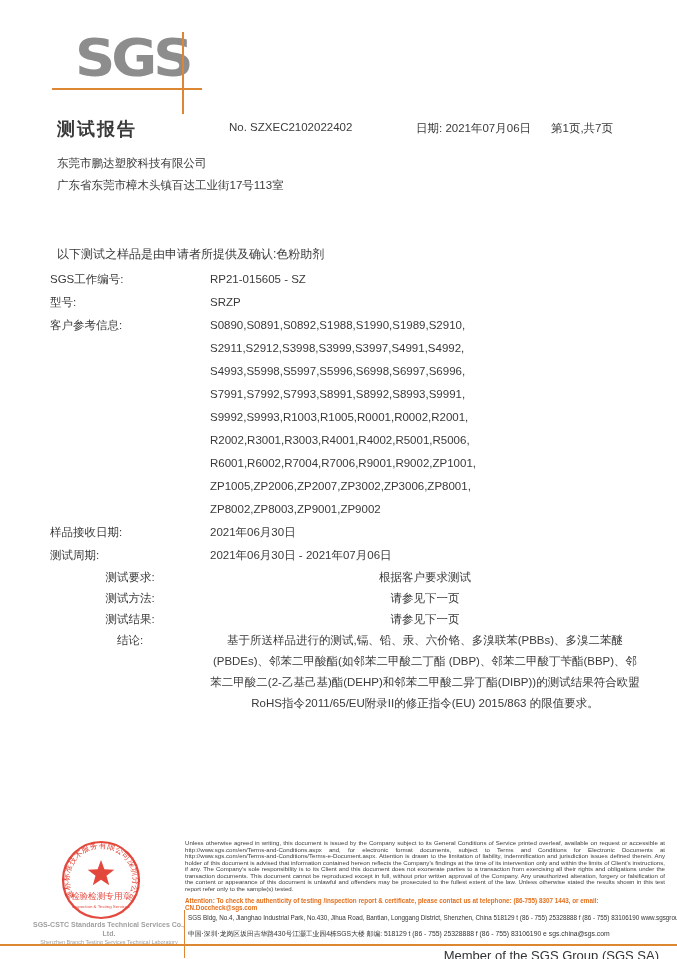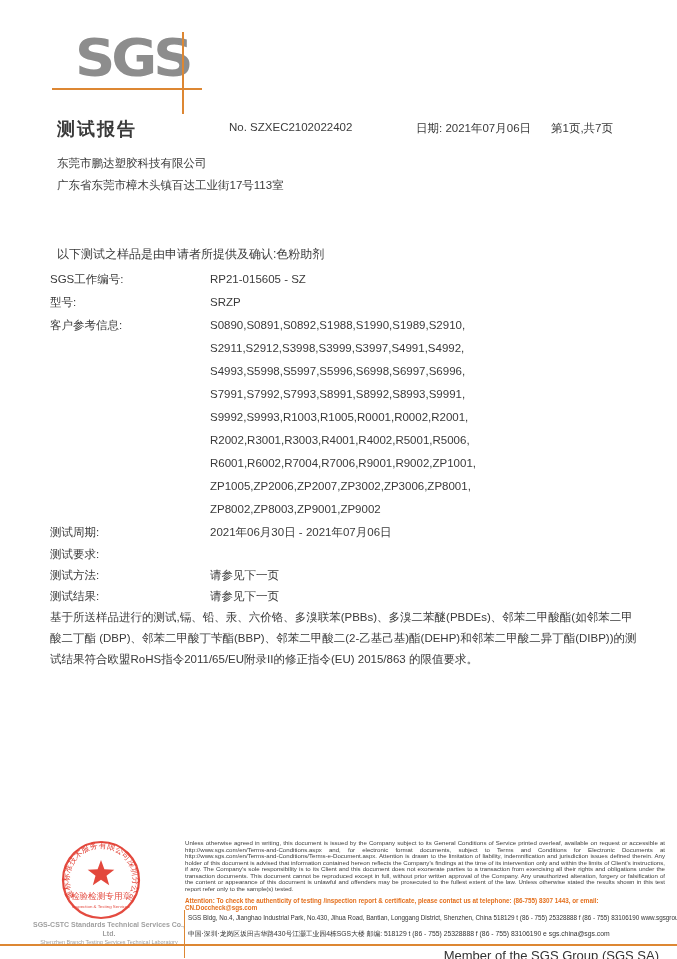--- a/index.html
+++ b/index.html
@@ -25,21 +25,21 @@
   .page-ind    { position:absolute; left:551px; top:1px; }
 
   
   .applicant { position:absolute; left:57px; top:152px; font-size:11.5px; line-height:22px; }
 
   .statement { position:absolute; left:57px; top:246px; font-size:12px; }
 
   
   .info { position:absolute; left:50px; top:268px; width:590px; font-size:11.5px; }
   .info-row { display:flex; line-height:23px; }
-  .info-row.tight { line-height:21px; }
+  .info-row.tight { line-height:21px;text-align:center; }
   .info-label { width:160px; flex:0 0 160px; }
   .info-value { flex:1; }
   .ref-line { line-height:23px; white-space:nowrap; }
   .conclusion-row .info-label { line-height:21px; }
   .conclusion-text { width:426px; line-height:21px; }
 
   
   .stamp { position:absolute; left:44px; top:824px; }
   .footer-company {
     position:absolute; left:29px; top:920px; width:160px;
@@ -108,35 +108,41 @@
         <div class="ref-line">S4993,S5998,S5997,S5996,S6998,S6997,S6996,</div>
         <div class="ref-line">S7991,S7992,S7993,S8991,S8992,S8993,S9991,</div>
         <div class="ref-line">S9992,S9993,R1003,R1005,R0001,R0002,R2001,</div>
         <div class="ref-line">R2002,R3001,R3003,R4001,R4002,R5001,R5006,</div>
         <div class="ref-line">R6001,R6002,R7004,R7006,R9001,R9002,ZP1001,</div>
         <div class="ref-line">ZP1005,ZP2006,ZP2007,ZP3002,ZP3006,ZP8001,</div>
         <div class="ref-line">ZP8002,ZP8003,ZP9001,ZP9002</div>
       </div>
     </div>
     <div class="info-row">
+      <div class="info-label">样品接收日期:</div>
+      <div class="info-value">2021年06月30日</div>
+    </div>
+    <div class="info-row">
       <div class="info-label">测试周期:</div>
       <div class="info-value">2021年06月30日 - 2021年07月06日</div>
     </div>
     <div class="info-row tight">
       <div class="info-label">测试要求:</div>
+      <div class="info-value">根据客户要求测试</div>
     </div>
     <div class="info-row tight">
       <div class="info-label">测试方法:</div>
       <div class="info-value">请参见下一页</div>
     </div>
     <div class="info-row tight">
       <div class="info-label">测试结果:</div>
       <div class="info-value">请参见下一页</div>
     </div>
     <div class="info-row tight conclusion-row">
+      <div class="info-label">结论:</div>
       <div class="info-value conclusion-text">基于所送样品进行的测试,镉、铅、汞、六价铬、多溴联苯(PBBs)、多溴二苯醚(PBDEs)、邻苯二甲酸酯(如邻苯二甲酸二丁酯 (DBP)、邻苯二甲酸丁苄酯(BBP)、邻苯二甲酸二(2-乙基己基)酯(DEHP)和邻苯二甲酸二异丁酯(DIBP))的测试结果符合欧盟RoHS指令2011/65/EU附录II的修正指令(EU) 2015/863 的限值要求。</div>
     </div>
   </div>
 
   <svg class="stamp" width="114" height="112" viewBox="0 0 114 112">
     <circle cx="57" cy="56" r="38" fill="none" stroke="#e1372b" stroke-width="2.2" opacity="0.9"></circle>
     <path id="arcPath" d="M 30.5,74 A 32,32 0 1 1 83.5,74" fill="none"></path>
     <text font-size="8.2" fill="#e1372b" opacity="0.92" font-family="Liberation Sans, sans-serif">
       <textPath href="#arcPath" startOffset="1">通标标准技术服务有限公司深圳分公司</textPath>
     </text>

